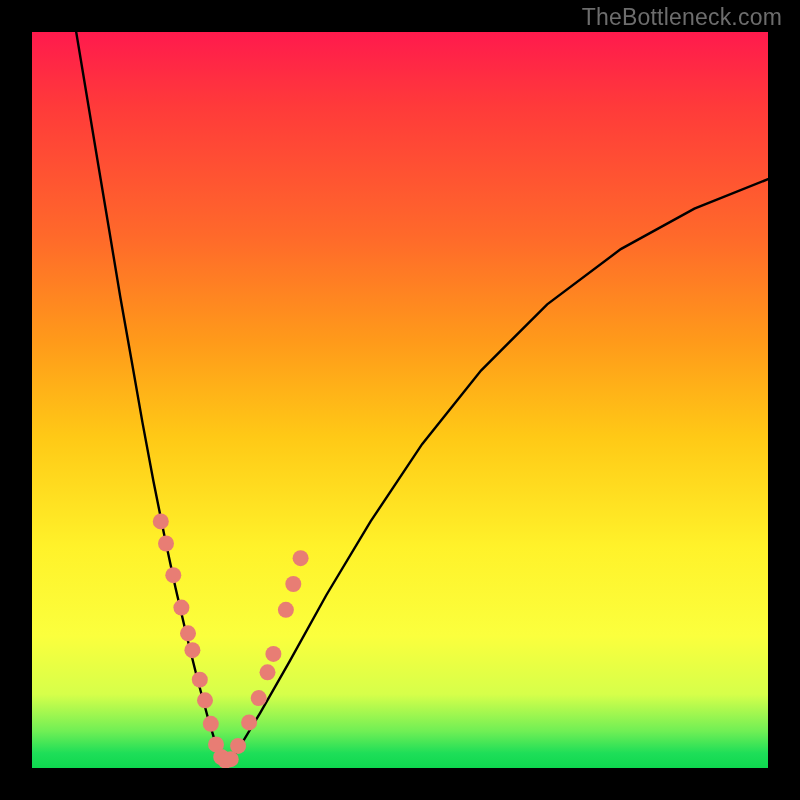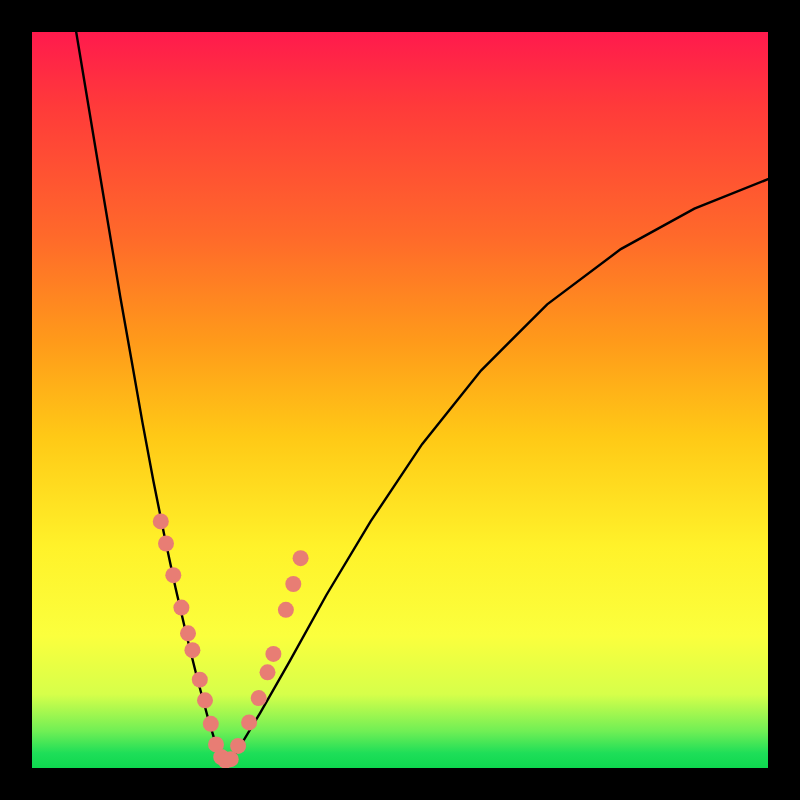--- a/index.html
+++ b/index.html
@@ -52,20 +52,21 @@
     top: 0;
     left: 0;
     width: 736px;
     height: 736px;
   }
 </style>
 </head>
 <body>
 
 <div class="frame">
+  <div class="watermark">TheBottleneck.com</div>
   <div class="plot">
     <svg class="curve" viewBox="0 0 736 736">
       <g id="lines">
           <path d="M44.2 0.0 L55.2 66.2 L66.2 132.5 L77.3 198.7 L88.3 265.0 L99.4 327.5 L110.4 390.1 L121.4 449.0 L132.5 504.2 L143.5 555.7 L154.6 603.5 L165.6 647.7 L176.6 688.2 L185.5 717.6 L192.8 736.0 " fill="none" stroke="#000" stroke-width="2.4" stroke-linecap="round"></path>
           <path d="M192.8 736.0 L206.1 717.6 L228.2 680.8 L257.6 629.3 L294.4 563.0 L338.6 489.4 L390.1 412.2 L449.0 338.6 L515.2 272.3 L588.8 217.1 L662.4 176.6 L736.0 147.2 " fill="none" stroke="#000" stroke-width="2.4" stroke-linecap="round"></path>
         </g>
       <g id="dots">
           <circle cx="128.8" cy="489.4" r="8" fill="#e87d74"></circle>
           <circle cx="134.0" cy="511.5" r="8" fill="#e87d74"></circle>
           <circle cx="141.3" cy="543.2" r="8" fill="#e87d74"></circle>

